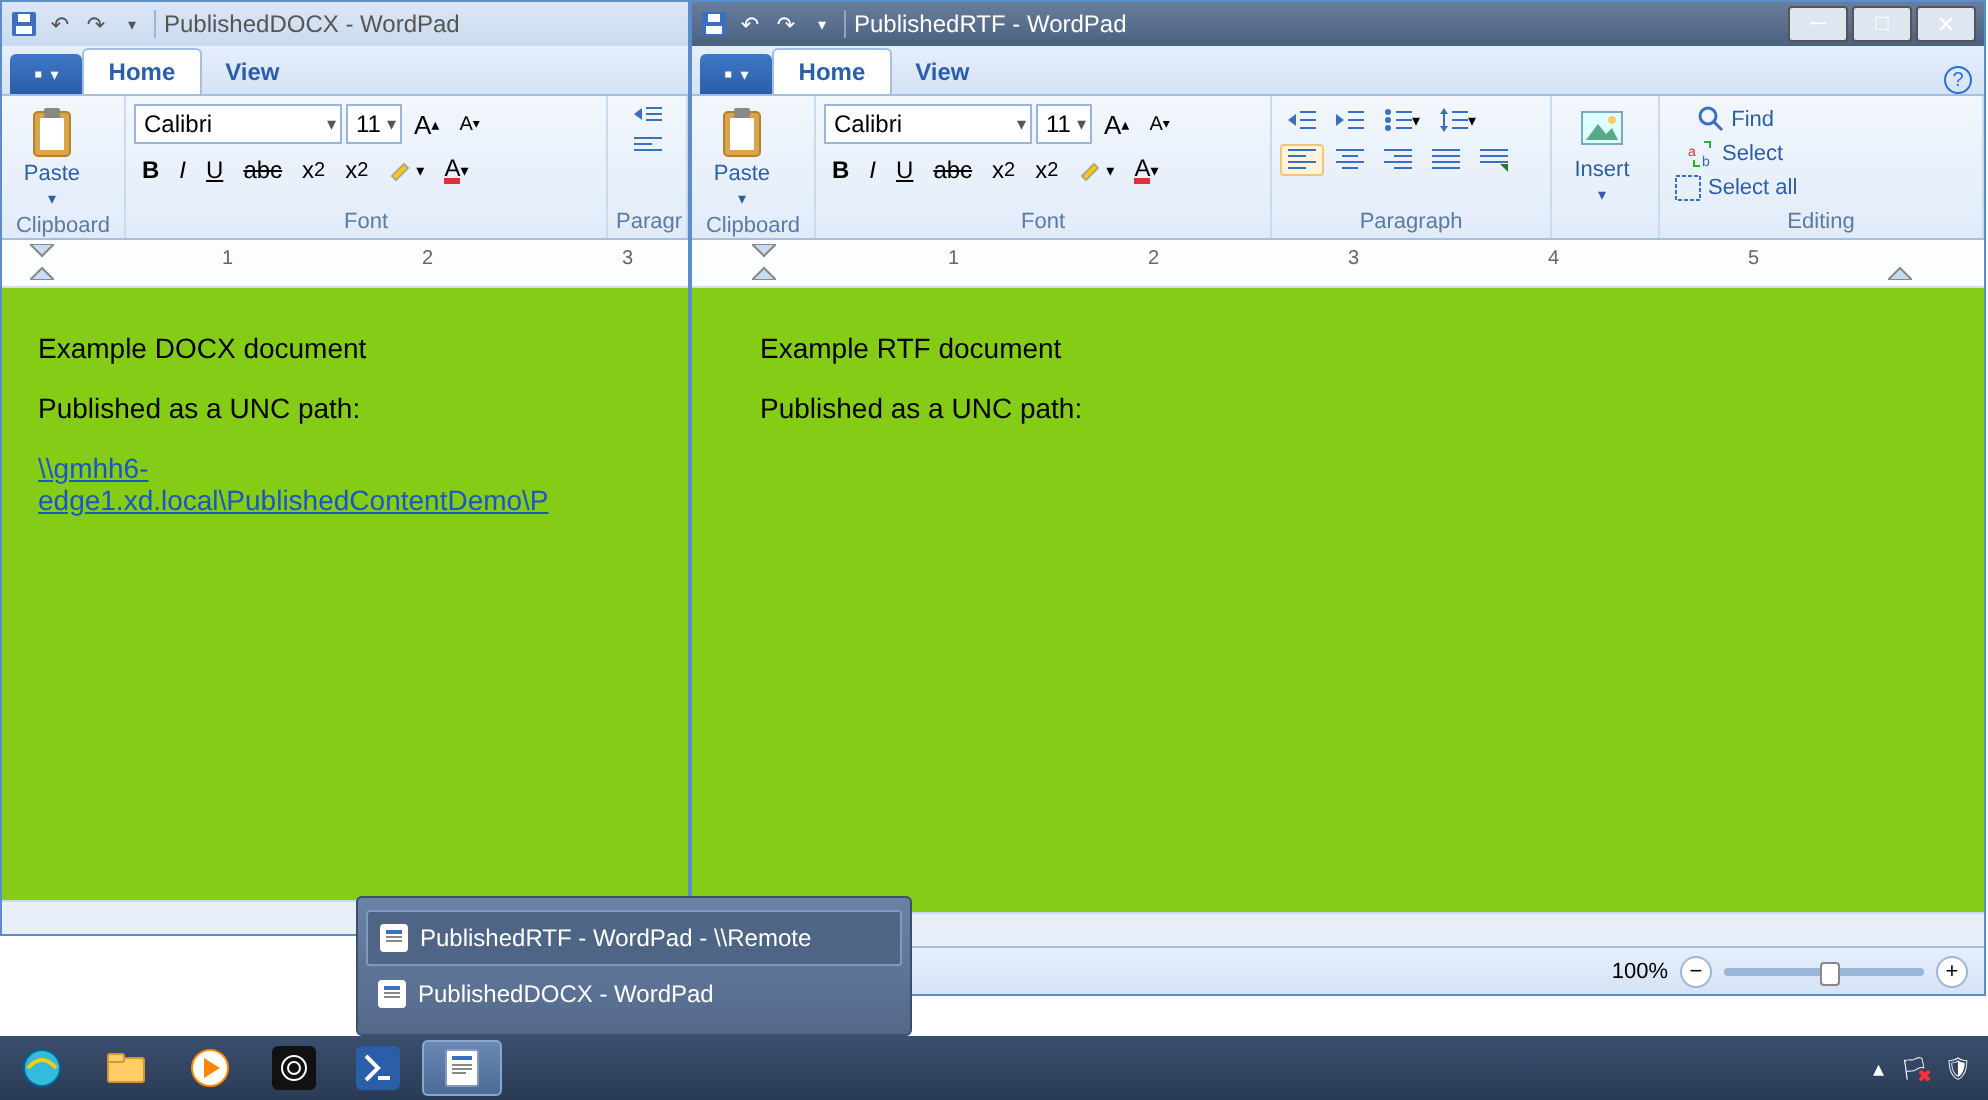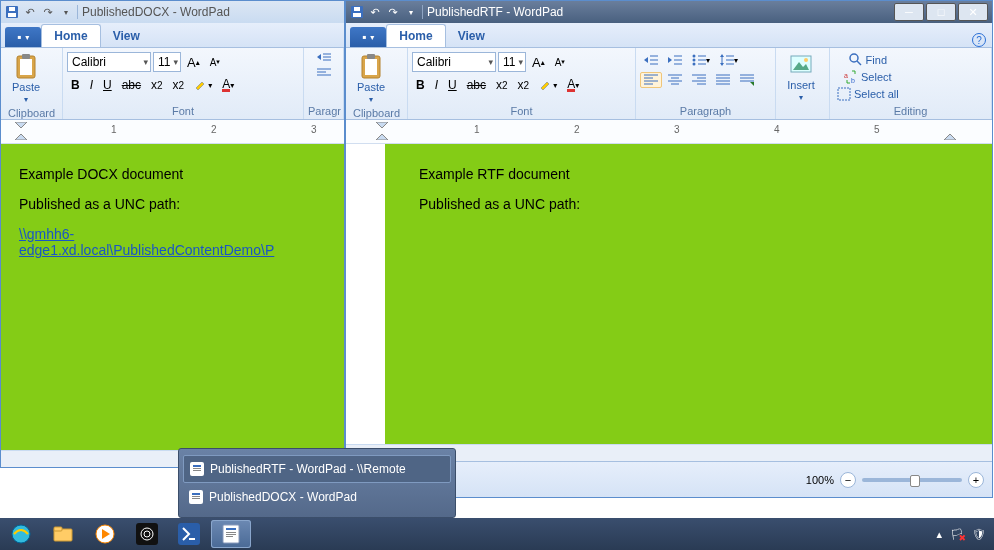--- a/index.html
+++ b/index.html
@@ -19,30 +19,30 @@
   .tab { padding: 4px 12px; color: #2a5ea9; cursor: default; border-radius: 3px 3px 0 0; font-weight: bold; }
   .tab.active { background: #fff; border: 1px solid #a6bfe0; border-bottom: none; color: #2a5ea9; }
   .help { margin-left: auto; margin-right: 6px; color: #2a6fd6; width: 14px; height: 14px; border: 1px solid #2a6fd6; border-radius: 50%; display: flex; align-items: center; justify-content: center; font-size: 10px; }
   .ribbon { background: linear-gradient(#f3f7fd,#e1ebf8); display: flex; height: 72px; border-bottom: 1px solid #a6bfe0; }
   .group { border-right: 1px solid #c9dbf1; display: flex; flex-direction: column; padding: 2px 4px; gap: 1px; }
   .group-body { flex: 1; display: flex; align-items: center; gap: 2px; }
   .group-label { font-size: 11px; color: #5a7aa6; text-align: center; }
   .btn { border: 1px solid transparent; padding: 1px 3px; border-radius: 2px; cursor: default; display: inline-flex; align-items: center; justify-content: center; }
   .combo { border: 1px solid #9bb6d9; background: #fff; height: 20px; display: flex; align-items: center; padding: 0 14px 0 4px; position: relative; font-size: 12px; }
   .combo::after { content: "▾"; position: absolute; right: 2px; font-size: 9px; color: #555; }
-  .fontname { width: 84px; }
+  .fontname { width: 104px; }
   .fontsize { width: 28px; }
   .toolrow { display: flex; gap: 2px; }
   .bigbtn { display: flex; flex-direction: column; align-items: center; justify-content: center; width: 42px; height: 56px; font-size: 11px; color: #2a5ea9; gap: 2px; }
   .ruler { height: 24px; background: #fbfdff; border-bottom: 1px solid #d1def0; position: relative; font-size: 10px; color: #666; }
   .ruler .tick { position: absolute; top: 4px; }
   .docarea { flex: 1; background: #84cc16; padding: 22px 18px; font-size: 14px; color: #000; overflow: hidden; }
   .docarea p { margin-bottom: 14px; }
   .link { color: #1a56c4; text-decoration: underline; }
-  .statusbar { height: 36px; background: linear-gradient(#e6eefb,#d5e3f6); border-top: 1px solid #a6bfe0; display: flex; align-items: center; justify-content: flex-end; padding: 0 8px; gap: 6px; font-size: 11px; }
+  .statusbar { height: 24px; background: linear-gradient(#e6eefb,#d5e3f6); border-top: 1px solid #a6bfe0; display: flex; align-items: center; justify-content: flex-end; padding: 0 8px; gap: 6px; font-size: 11px; }
   .slider { width: 100px; height: 4px; background: #9bb6d9; border-radius: 2px; position: relative; }
   .slider::after { content: ""; position: absolute; left: 48px; top: -3px; width: 8px; height: 10px; background: #fff; border: 1px solid #888; border-radius: 2px; }
   .zbtn { width: 16px; height: 16px; border: 1px solid #9bb6d9; border-radius: 50%; display: flex; align-items: center; justify-content: center; background: #fff; font-size: 11px; }
   .scrollbar-h { height: 17px; background: #e9eff8; border-top: 1px solid #c9dbf1; }
 
   
   .taskbar { position: absolute; left: 0; bottom: 0; height: 32px; width: 100%; background: linear-gradient(#3a4e6e,#2a3b54); display: flex; align-items: center; }
   .tbitem { width: 40px; height: 28px; margin: 0 1px; display: flex; align-items: center; justify-content: center; border-radius: 3px; }
   .tbitem.active { background: linear-gradient(#6c89b3,#4a6a96); box-shadow: inset 0 0 0 1px #8aa6cc; }
   .preview { position: absolute; bottom: 32px; left: 178px; width: 278px; background: linear-gradient(#6a82a6,#54698a); border: 1px solid #3b4e6a; border-radius: 3px; padding: 6px 4px; }
@@ -398,21 +398,21 @@
     <span class="tick" style="left:428px;">4</span>
     <span class="tick" style="left:528px;">5</span>
     <svg style="position:absolute;left:30px;top:2px;" width="12" height="18">
         <polygon points="0,0 12,0 6,6" fill="#c9dbf1" stroke="#888"></polygon>
         <polygon points="0,18 12,18 6,12" fill="#c9dbf1" stroke="#888"></polygon>
       </svg>
     <svg style="position:absolute;right:36px;top:12px;" width="12" height="8">
         <polygon points="0,8 12,8 6,2" fill="#c9dbf1" stroke="#888"></polygon>
       </svg>
   </div>
-  <div class="docarea" style="padding-left:34px;margin-left:39px;">
+  <div class="docarea" style="padding-left:34px;">
     <p>Example RTF document</p>
     <p>Published as a UNC path:</p>
   </div>
   <div class="scrollbar-h"></div>
   <div class="statusbar">
     <span>100%</span>
     <span class="zbtn">−</span>
     <div class="slider"></div>
     <span class="zbtn">+</span>
   </div>

